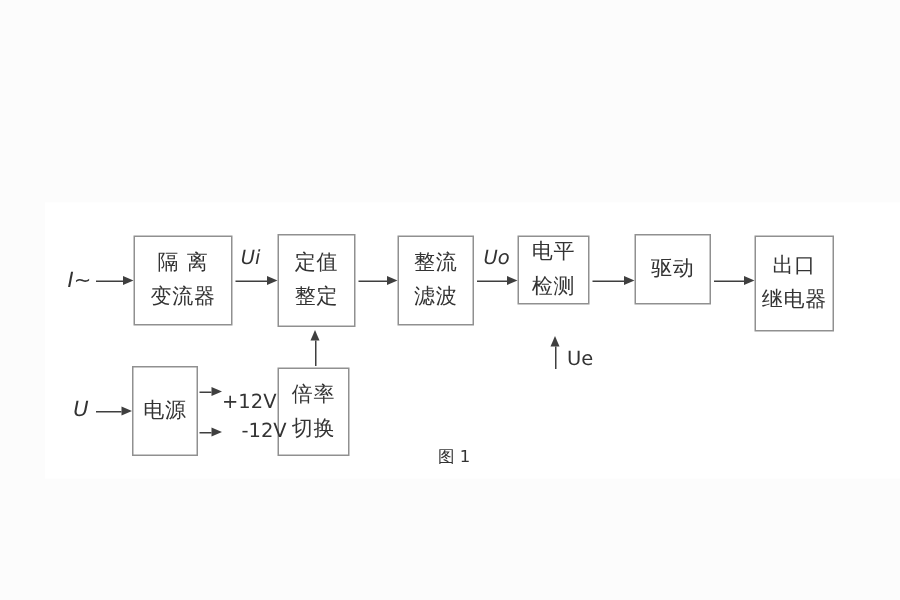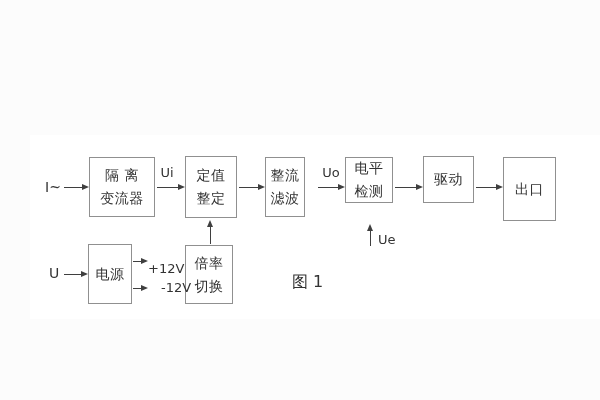--- a/index.html
+++ b/index.html
@@ -27,21 +27,21 @@
     letter-spacing:0.5px;
     white-space:nowrap;
     box-sizing:border-box;
   }
   .lbl{
     position:absolute;
     font-size:13px;line-height:15px;
     color:#333333;
     white-space:nowrap;
   }
-  .center{text-align:center;}
+  .center{text-align:center;font-style:italic;}
   
   .harrow{position:absolute;height:1px;background:#3f3f3f;}
   .harrow::after{
     content:"";position:absolute;right:-7px;top:-3px;width:0;height:0;
     border-left:7px solid #3f3f3f;
     border-top:3.5px solid transparent;
     border-bottom:3.5px solid transparent;
   }
   
   .varrow{position:absolute;width:1px;background:#3f3f3f;}
@@ -62,36 +62,37 @@
   <div class="box" style="left:89px;top:121px;width:66px;height:60px">
     <span>隔 离</span>
     <span>变流器</span>
   </div>
 
   <div class="box" style="left:185px;top:120px;width:52px;height:62px">
     <span>定值</span>
     <span>整定</span>
   </div>
 
-  <div class="box" style="left:265px;top:121px;width:40px;height:60px">
+  <div class="box" style="left:265px;top:121px;width:51px;height:60px">
     <span>整流</span>
     <span>滤波</span>
   </div>
 
   <div class="box" style="left:345px;top:121px;width:48px;height:46px">
     <span>电平</span>
     <span>检测</span>
   </div>
 
   <div class="box" style="left:423px;top:120px;width:51px;height:47px">
     <span>驱动</span>
   </div>
 
   <div class="box" style="left:503px;top:121px;width:53px;height:64px">
     <span>出口</span>
+    <span>继电器</span>
   </div>
 
   <div class="box" style="left:185px;top:209px;width:48px;height:59px">
     <span>倍率</span>
     <span>切换</span>
   </div>
 
   <div class="box" style="left:88px;top:208px;width:44px;height:60px">
     <span>电源</span>
   </div>
@@ -110,15 +111,15 @@
   <div class="varrow" style="left:210px;top:191px;height:17px"></div>
   <div class="varrow" style="left:370px;top:195px;height:15px"></div>
 
   <div class="lbl center" style="left:40px;top:144px;width:26px;font-size:14px">I~</div>
   <div class="lbl center" style="left:42px;top:230px;width:24px;font-size:14px">U</div>
   <div class="lbl center" style="left:155px;top:129px;width:24px">Ui</div>
   <div class="lbl center" style="left:317px;top:129px;width:28px">Uo</div>
   <div class="lbl" style="left:378px;top:196px">Ue</div>
   <div class="lbl" style="left:148px;top:225px">+12V</div>
   <div class="lbl" style="left:161px;top:244px">-12V</div>
-  <div class="lbl" style="left:292px;top:238px;font-size:16px">图 1</div>
+  <div class="lbl" style="left:292px;top:261px;font-size:11px">图 1</div>
 
 </div>
 
 </body></html>

